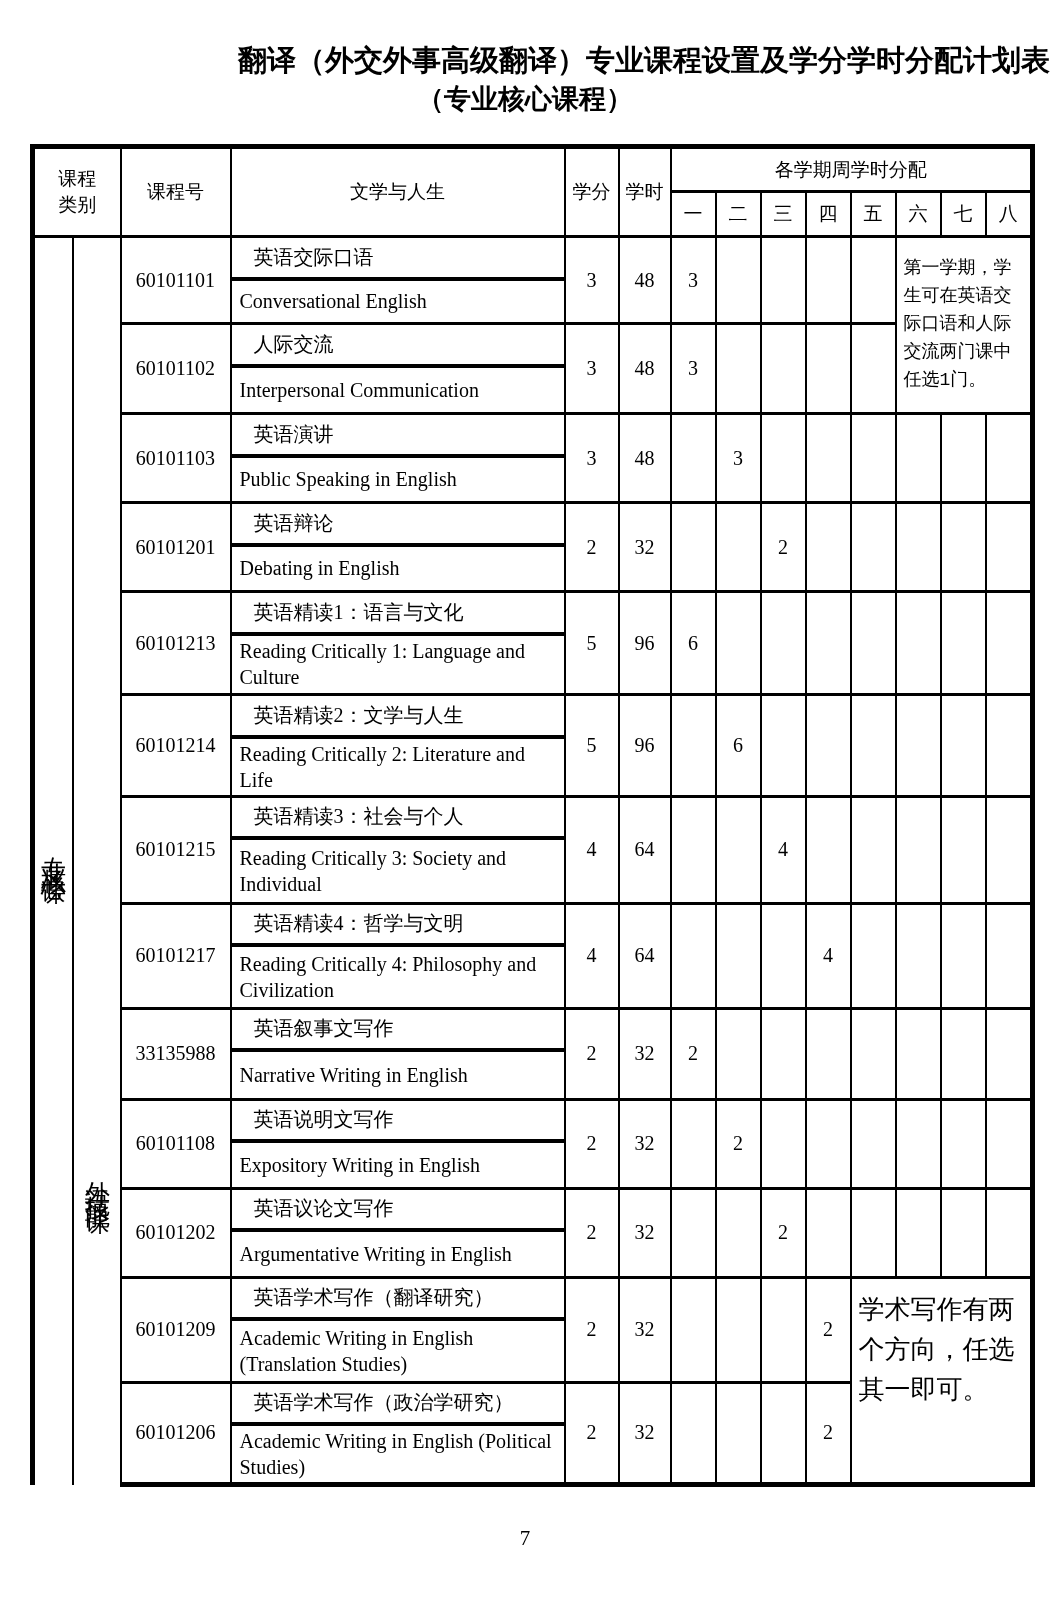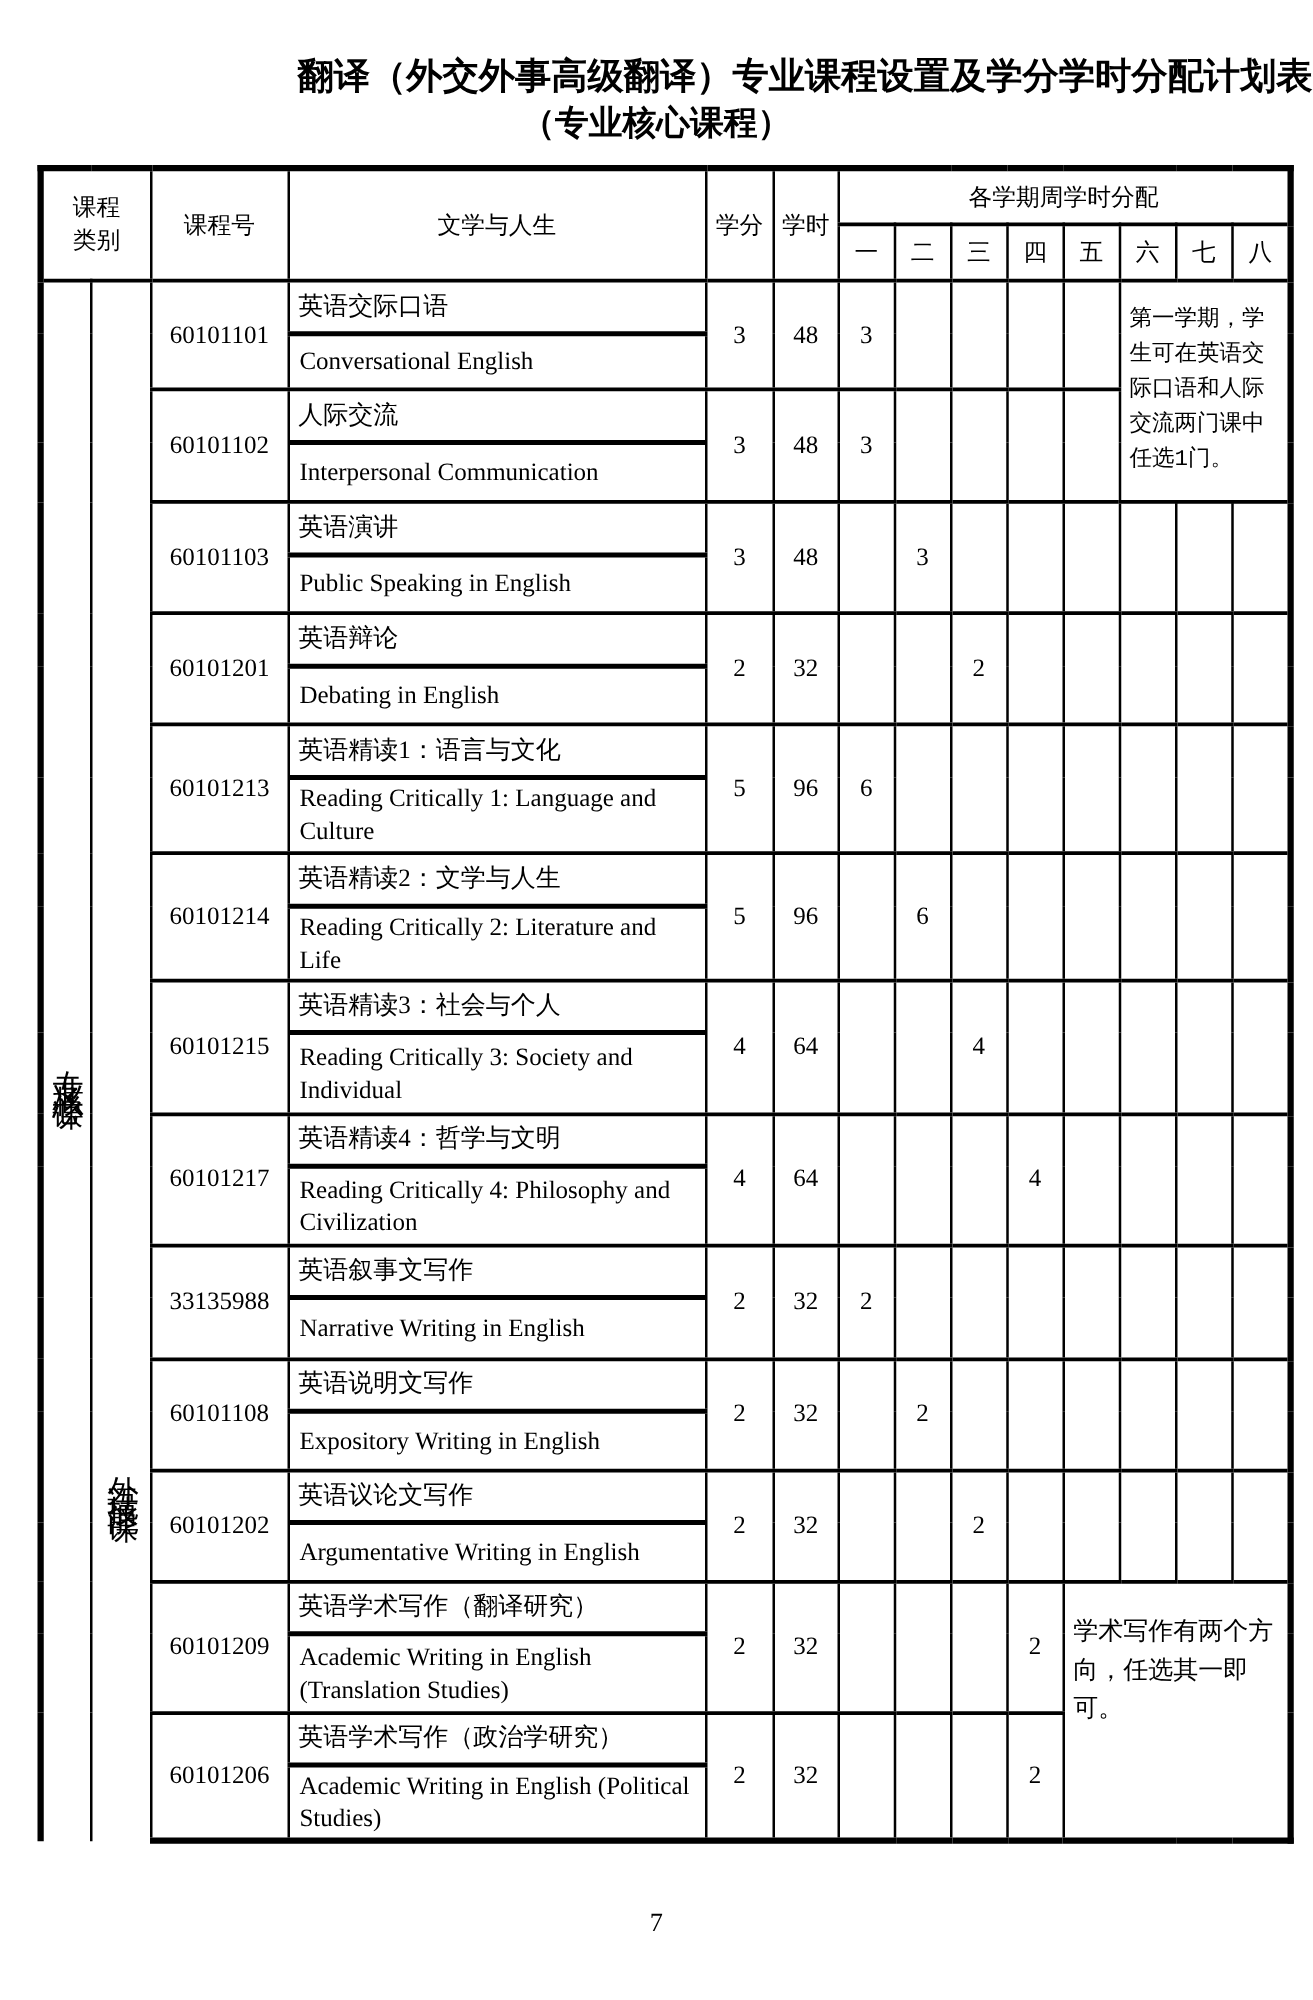--- a/index.html
+++ b/index.html
@@ -13,21 +13,21 @@
   .page-title {
     position: absolute; top: 40px; left: 0; width: 1050px;
     text-align: center;
     font-family: "DejaVu Sans", "Liberation Sans", sans-serif;
     font-weight: bold; line-height: 1.38;
   }
   .title-line1 { font-size: 29px; text-align: right; }
   .title-line2 { font-size: 27px; text-align: center; }
 
   table.course-table {
-    position: absolute; left: 30px; top: 132px;
+    position: absolute; left: 30px; top: 144px;
     width: 1000px;
     border-collapse: collapse;
     table-layout: fixed;
     font-size: 20px;
   }
   td, th {
     border: 2px solid #000;
     border-top-width: 3px;
     border-bottom-width: 3px;
     padding: 0;
@@ -36,29 +36,29 @@
   }
   th { font-size: 19px; }
   .hdr-cat-inner { width: 2.3em; margin: 0 auto; line-height: 1.35; }
   .b-top    { border-top-width: 5px !important; }
   .b-left   { border-left-width: 5px !important; }
   .b-right  { border-right-width: 5px !important; font-family: Liberation Mono, monospace; }
   .b-bottom { border-bottom-width: 5px !important; }
   .no-bottom { border-bottom-width: 0 !important; }
 
   .num-cell   { text-align: center; vertical-align: middle; }
-  .name-zh    { text-align: left; vertical-align: middle; padding: 2px 7px;
+  .name-zh    { text-align: left; vertical-align: middle; padding: 2px 22px;
                 border-bottom-width: 4px; line-height: 1.25; }
   .name-en    { text-align: left; vertical-align: middle; padding: 2px 8px;
                 line-height: 1.3; }
   .val-cell   { text-align: center; vertical-align: middle; }
   .sem-cell   { text-align: center; vertical-align: middle; }
   .note-cell  { text-align: left; vertical-align: middle;
                 padding: 6px 7px; font-size: 18px; line-height: 1.55; }
-  .note-cell.top-note { vertical-align: top; padding-top: 24px; font-size: 20px; }
+  .note-cell.top-note { vertical-align: top; padding-top: 12px; font-size: 26px; }
   .cat-cell   { }
 
   .vlabel {
     position: absolute;
     writing-mode: vertical-rl;
     text-orientation: upright;
     font-size: 25px;
     letter-spacing: 6px;
     white-space: nowrap;
   }

